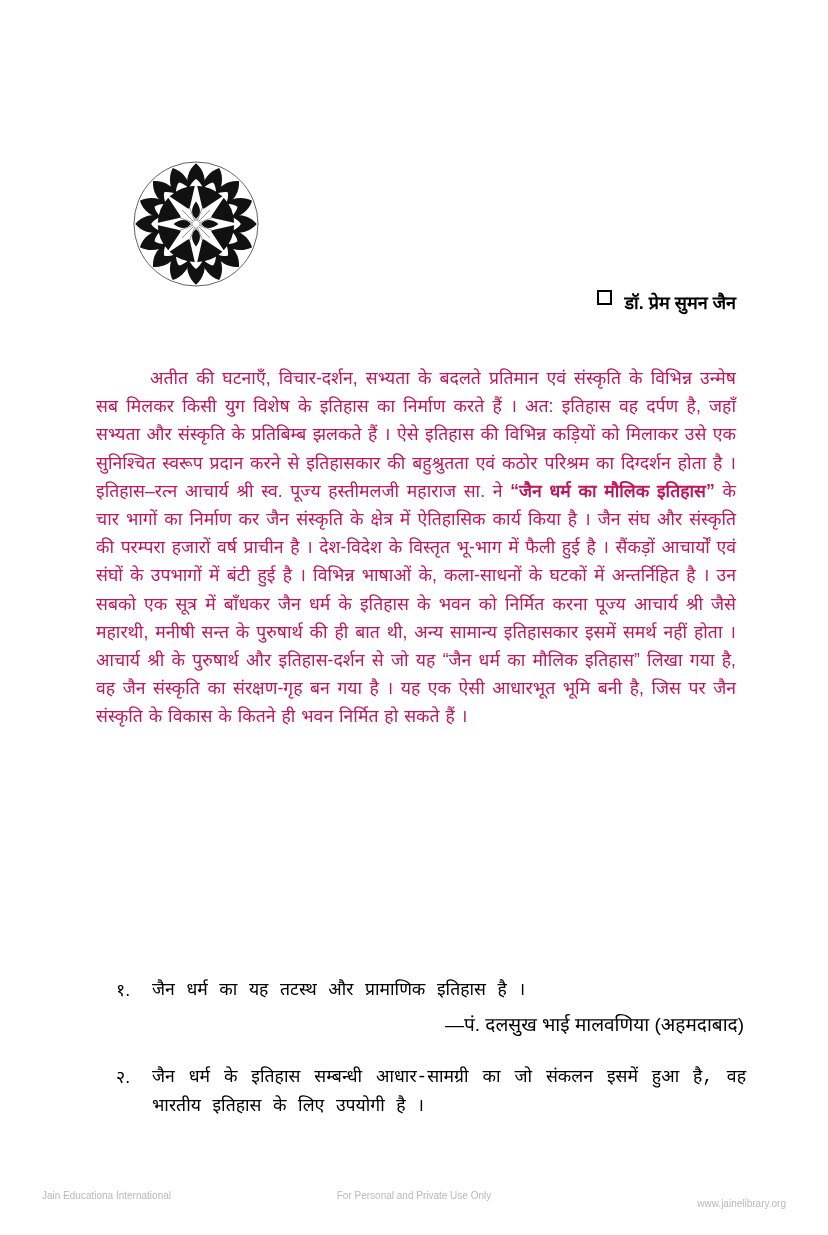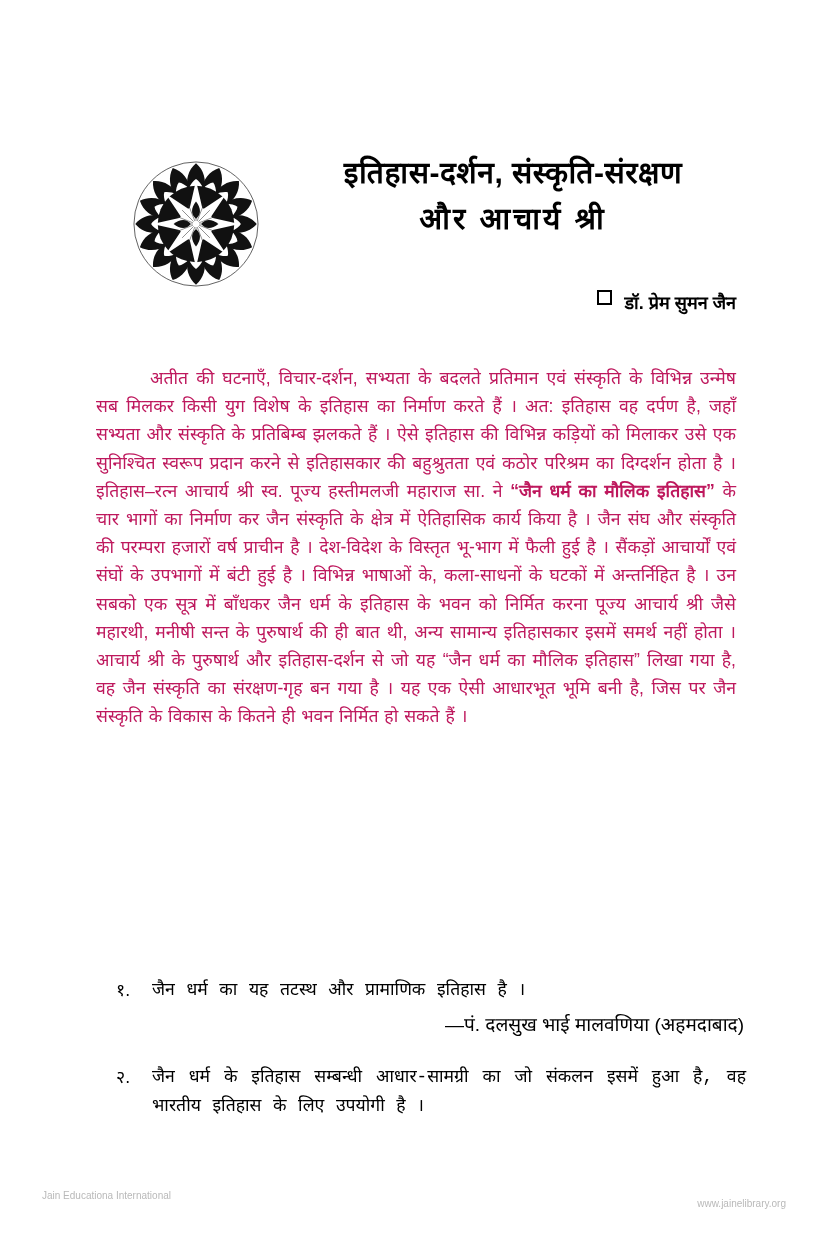--- a/index.html
+++ b/index.html
@@ -267,24 +267,20 @@
         <g fill="#111">
           <path d="M100 66 C 92 76, 92 86, 100 92 C 108 86, 108 76, 100 66 Z"></path>
           <path d="M134 100 C 124 92, 114 92, 108 100 C 114 108, 124 108, 134 100 Z"></path>
           <path d="M100 134 C 108 124, 108 114, 100 108 C 92 114, 92 124, 100 134 Z"></path>
           <path d="M66 100 C 76 108, 86 108, 92 100 C 86 92, 76 92, 66 100 Z"></path>
         </g>
         <circle cx="100" cy="100" r="5" fill="#ffffff"></circle>
       </svg>
     </div>
 
-    <div class="title-block">
-      <div class="title-line">इतिहास-दर्शन, संस्कृति-संरक्षण</div>
-      <div class="title-line second">और  आचार्य श्री</div>
-    </div>
 
     <div class="byline">
       <span class="byline-square"></span>
       <span>डॉ. प्रेम सुमन जैन</span>
     </div>
   </div>
 
   <div class="body-col">
 
     <p class="para">
@@ -306,16 +302,17 @@
     <div class="point second">
       <div class="point-row">
         <div class="point-num">२.</div>
         <div class="point-text">जैन धर्म के इतिहास सम्बन्धी आधार-सामग्री का जो संकलन इसमें हुआ है, वह भारतीय इतिहास के लिए उपयोगी है ।</div>
       </div>
     </div>
   </div>
 
   <div class="footer">
     <div class="footer-left">Jain Educationa International</div>
+    <div class="footer-center">For Personal and Private Use Only</div>
     <div class="footer-right">www.jainelibrary.org</div>
   </div>
 
 </div>
 
 </body></html>

